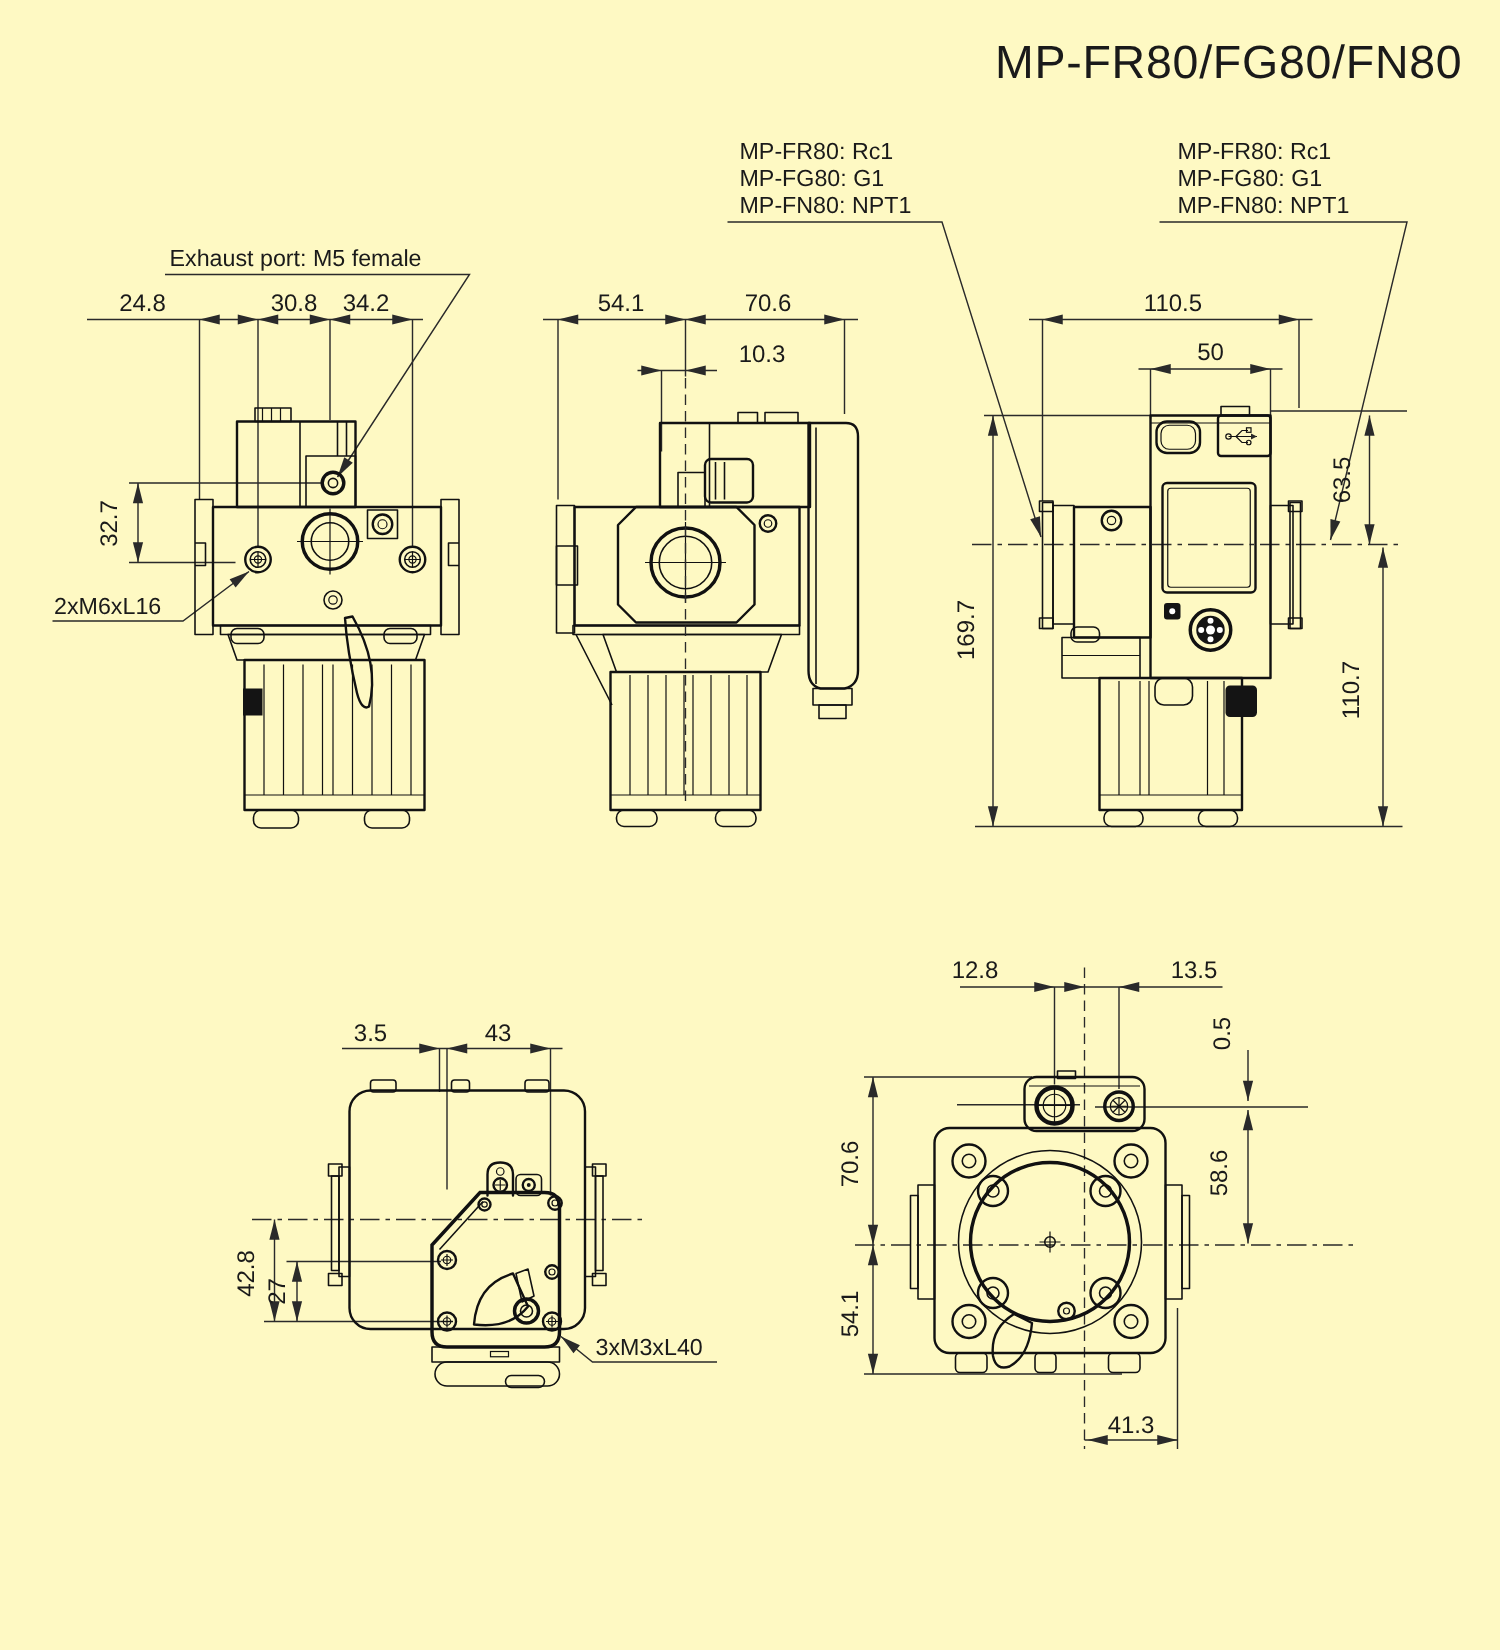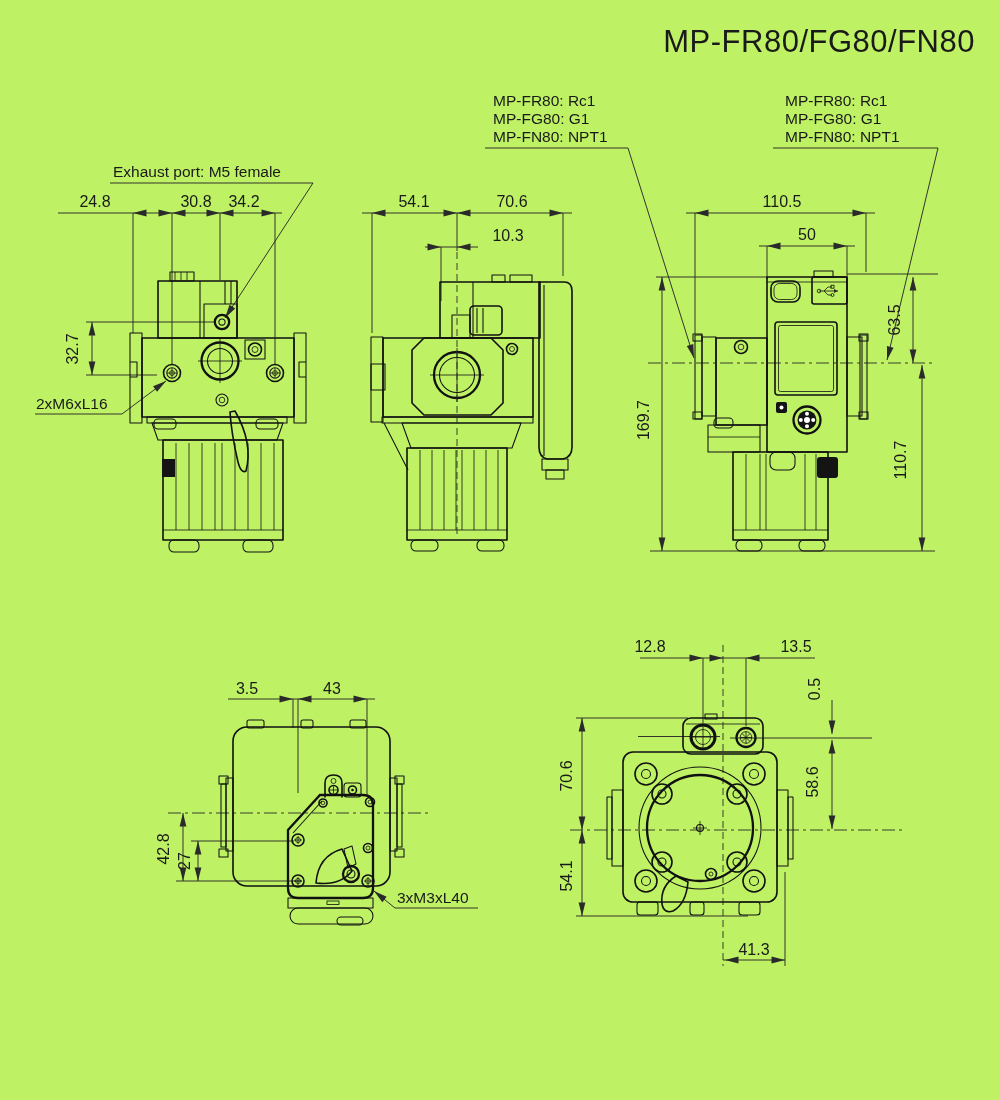--- a/index.html
+++ b/index.html
@@ -1,16 +1,16 @@
 <!DOCTYPE html>
 <html><head>
 <meta charset="utf-8">
 <style>
   html,body{margin:0;padding:0;background:#ffffff;}
-  .stage{width:1000px;height:1100px;position:relative;background:#bef264;overflow:hidden;}
+  .stage{width:1000px;height:1100px;position:relative;background:#fef9c3;overflow:hidden;}
   svg text{font-family:"Liberation Sans", sans-serif; fill:#1a1a1a;}
   .title{font-size:31px;letter-spacing:0.5px;}
   .callout{font-size:15.5px;}
   .dim{font-size:16px;}
   .o{stroke:#111;fill:none;stroke-width:1.6;stroke-linejoin:round;stroke-linecap:round;}
   .o2{stroke:#111;fill:none;stroke-width:1.05;stroke-linejoin:round;}
   .b{stroke:#111;fill:none;stroke-width:2.3;}
   .b3{stroke:#111;fill:none;stroke-width:3;}
   .th{stroke:#111;fill:none;stroke-width:0.8;}
   .d{stroke:#2a2a2a;fill:none;stroke-width:0.95;}

